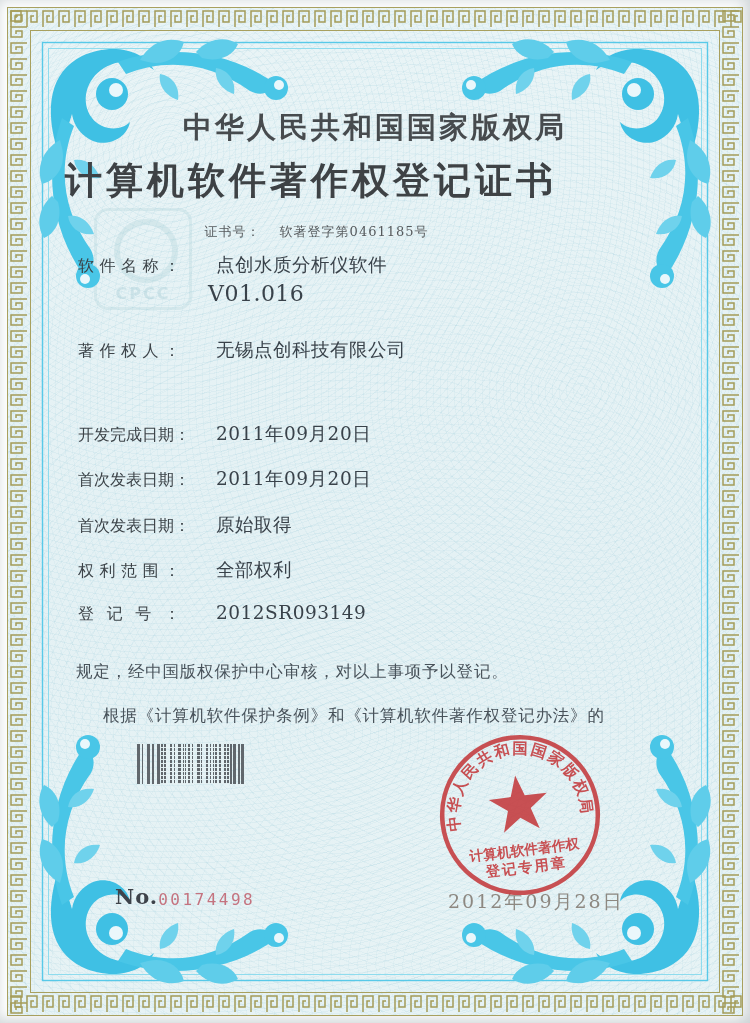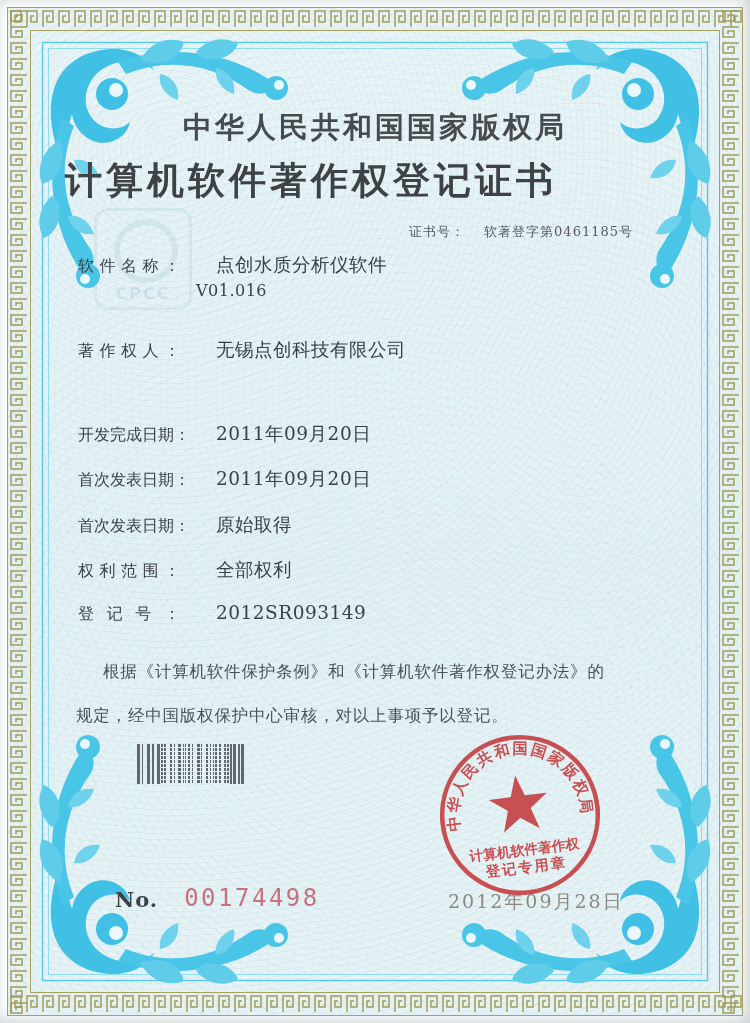--- a/index.html
+++ b/index.html
@@ -28,33 +28,33 @@
 
   .title-authority{
     position:absolute;top:108px;left:0;width:750px;text-align:center;
     font-size:29px;font-weight:600;letter-spacing:3px;color:#474b4e;white-space:nowrap;
   }
   .title-cert{
     position:absolute;top:156px;left:0;width:622px;text-align:center;
     font-size:37px;font-weight:700;letter-spacing:4px;color:#3e4245;white-space:nowrap;
   }
   .cert-no{
-    position:absolute;top:223px;left:0;right:117px;text-align:right;
+    position:absolute;top:223px;left:0;right:117px;text-align:center;
     font-size:13px;color:#565a5d;letter-spacing:1px;white-space:nowrap;
   }
   .cert-no .lbl{margin-right:14px;}
 
   .field-row{position:absolute;left:78px;display:flex;align-items:baseline;white-space:nowrap;gap:20px;}
   .flabel{
     display:inline-block;width:102px;
     font-size:16px;color:#3c4348;letter-spacing:0;
     text-align:justify;text-align-last:justify;
   }
   .fvalue{margin-left:16px;font-size:18.5px;color:#39424a;letter-spacing:.5px;}
-  .fvalue2{position:absolute;left:196px;font-size:16px;color:#39424a;letter-spacing:.5px;white-space:nowrap;}
+  .fvalue2{position:absolute;left:208px;font-size:22px;color:#39424a;letter-spacing:.5px;white-space:nowrap;}
 
   .statement{position:absolute;left:76px;top:650px;width:610px;color:#48525a;}
   .statement .st-line{font-size:16.5px;letter-spacing:.8px;line-height:44px;white-space:nowrap;}
   .statement .st-line.first{padding-left:27px;}
 
   .barcode{
     position:absolute;left:137px;top:744px;width:108px;height:40px;
     display:flex;opacity:.88;
   }
   .bc-start{
@@ -69,22 +69,22 @@
       repeating-linear-gradient(90deg,rgba(0,0,0,0) 0 3px,#50555b 3px 4px,rgba(0,0,0,0) 4px 7px);
   }
   .bc-end{
     width:15px;height:100%;
     background:repeating-linear-gradient(90deg,#50555b 0 2px,rgba(0,0,0,0) 2px 3.5px,#50555b 3.5px 6px,rgba(0,0,0,0) 6px 8px);
   }
 
   .serial{position:absolute;left:115px;top:884px;display:flex;align-items:flex-end;white-space:nowrap;}
   .serial .no-label{font-size:21px;font-weight:700;color:#3e434a;letter-spacing:1px;}
   .serial .no-value{
-    margin-left:26px;font-family:"DejaVu Sans Mono","Liberation Mono",monospace;
-    font-size:24px;color:#c4737f;letter-spacing:2.5px;
+    margin-left:0;font-family:"DejaVu Sans Mono","Liberation Mono",monospace;
+    font-size:16px;color:#c4737f;letter-spacing:2.5px;
   }
 
   .seal-wrap{position:absolute;left:433px;top:728px;width:174px;height:174px;z-index:4;}
   .seal-date{
     position:absolute;left:448px;top:889px;z-index:3;
     font-size:19px;color:#8d8881;letter-spacing:2px;white-space:nowrap;
   }
 
   .watermark{
     position:absolute;left:94px;top:208px;width:92px;height:96px;z-index:1;
@@ -203,22 +203,22 @@
       <span class="flabel">权利范围：</span>
       <span class="fvalue">全部权利</span>
     </div>
 
     <div class="field-row" style="top:602px">
       <span class="flabel">登记号：</span>
       <span class="fvalue">2012SR093149</span>
     </div>
 
     <div class="statement">
+      <div class="st-line">规定，经中国版权保护中心审核，对以上事项予以登记。</div>
       <div class="st-line first">根据《计算机软件保护条例》和《计算机软件著作权登记办法》的</div>
-      <div class="st-line">规定，经中国版权保护中心审核，对以上事项予以登记。</div>
     </div>
 
     <div class="barcode">
       <div class="bc-start"></div>
       <div class="bc-mid"></div>
       <div class="bc-end"></div>
     </div>
 
     <div class="serial">
       <span class="no-label">No.</span>

